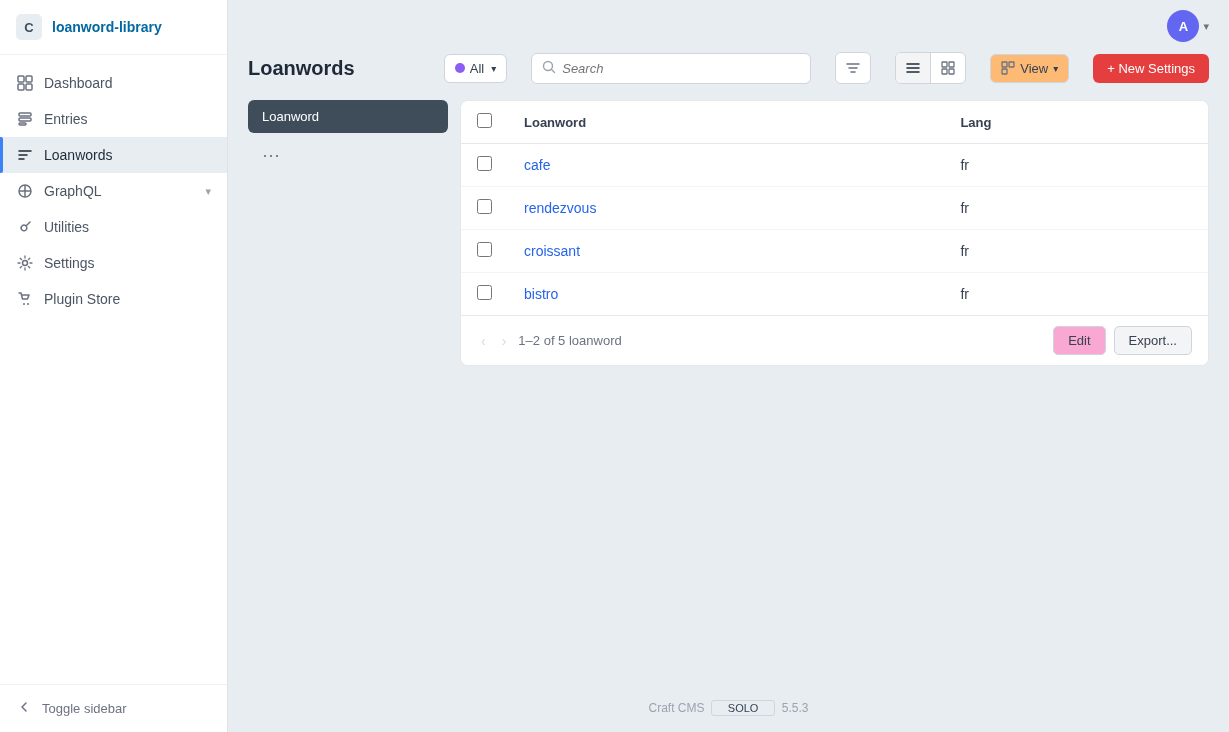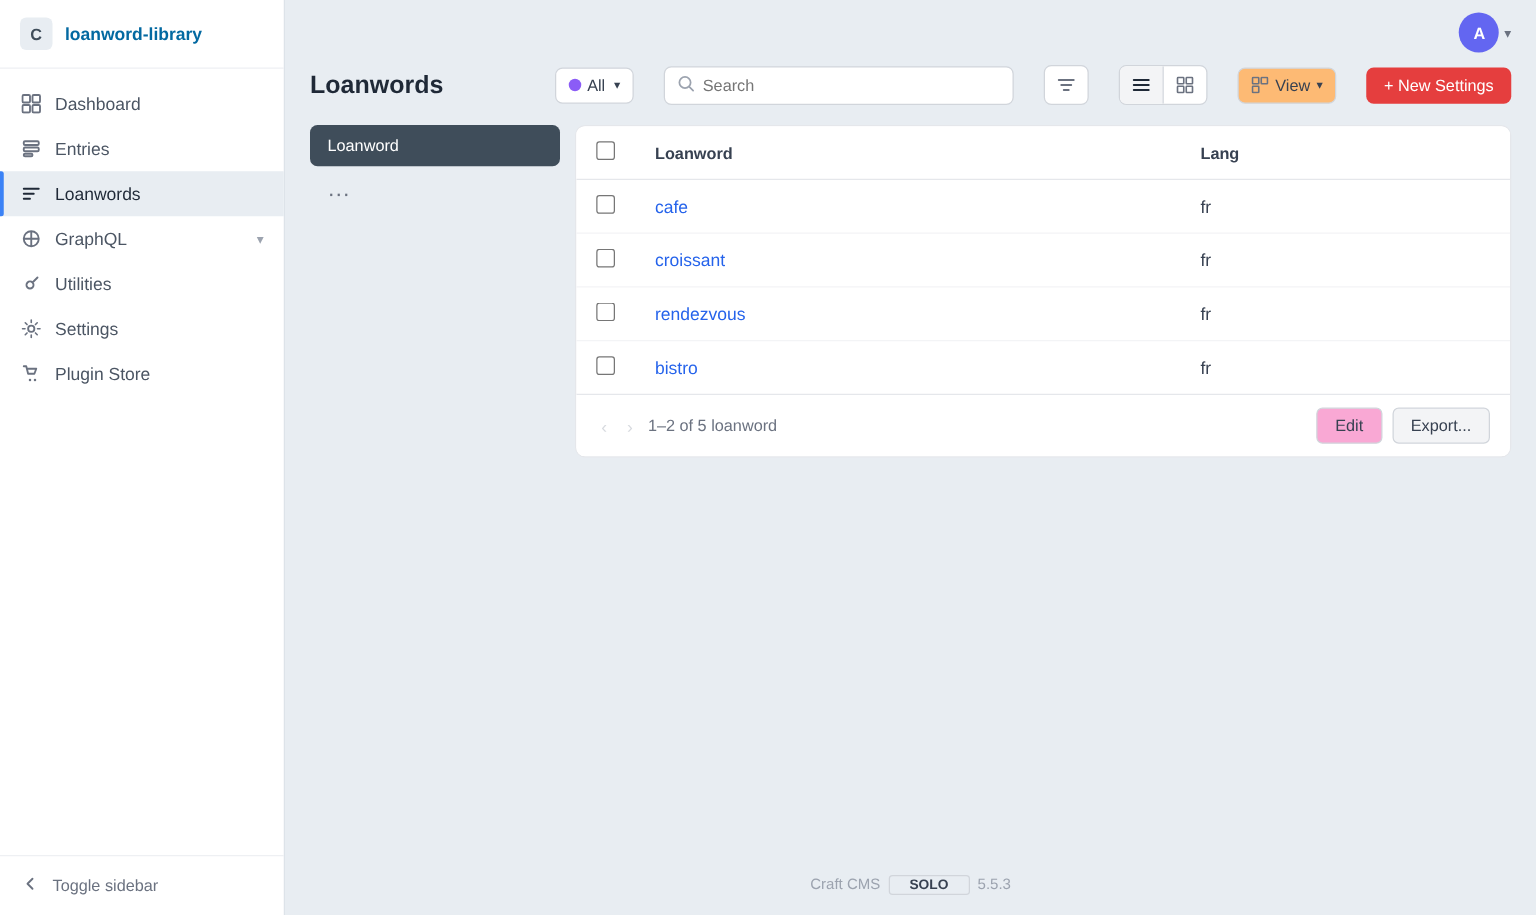--- a/index.html
+++ b/index.html
@@ -212,20 +212,21 @@
       max-width: 340px;
     }
 
     .search-wrap input {
       border: none;
       outline: none;
       font-size: 13px;
       color: #374151;
       background: transparent;
       width: 100%;
+      font-style: italic;
     }
 
     .search-icon-svg {
       color: #9ca3af;
       flex-shrink: 0;
     }
 
     .filter-icon-btn {
       background: #fff;
       border: 1px solid #d1d5db;
@@ -450,21 +451,21 @@
       color: #9ca3af;
     }
 
     .solo-badge {
       display: inline-block;
       border: 1px solid #d1d5db;
       border-radius: 3px;
       padding: 1px 16px;
       font-size: 11px;
       color: #374151;
-      font-weight: 700;
+      font-weight: 400;
       margin: 0 3px;
     }
   </style>
 </head>
 <body>
 
 <div class="sidebar">
   <div class="sidebar-header">
     <div class="sidebar-logo">
       <span>C</span>
@@ -660,30 +661,30 @@
       <td>
         <a class="row-link">cafe</a>
       </td>
       <td>fr</td>
     </tr>
               <tr>
       <td class="td-checkbox">
         <input type="checkbox" style="">
       </td>
       <td>
-        <a class="row-link">croissant</a>
+        <a class="row-link">rendezvous</a>
       </td>
       <td>fr</td>
     </tr>
               <tr>
       <td class="td-checkbox">
         <input type="checkbox" style="">
       </td>
       <td>
-        <a class="row-link">rendezvous</a>
+        <a class="row-link">croissant</a>
       </td>
       <td>fr</td>
     </tr>
               <tr>
       <td class="td-checkbox">
         <input type="checkbox" style="">
       </td>
       <td>
         <a class="row-link">bistro</a>
       </td>

